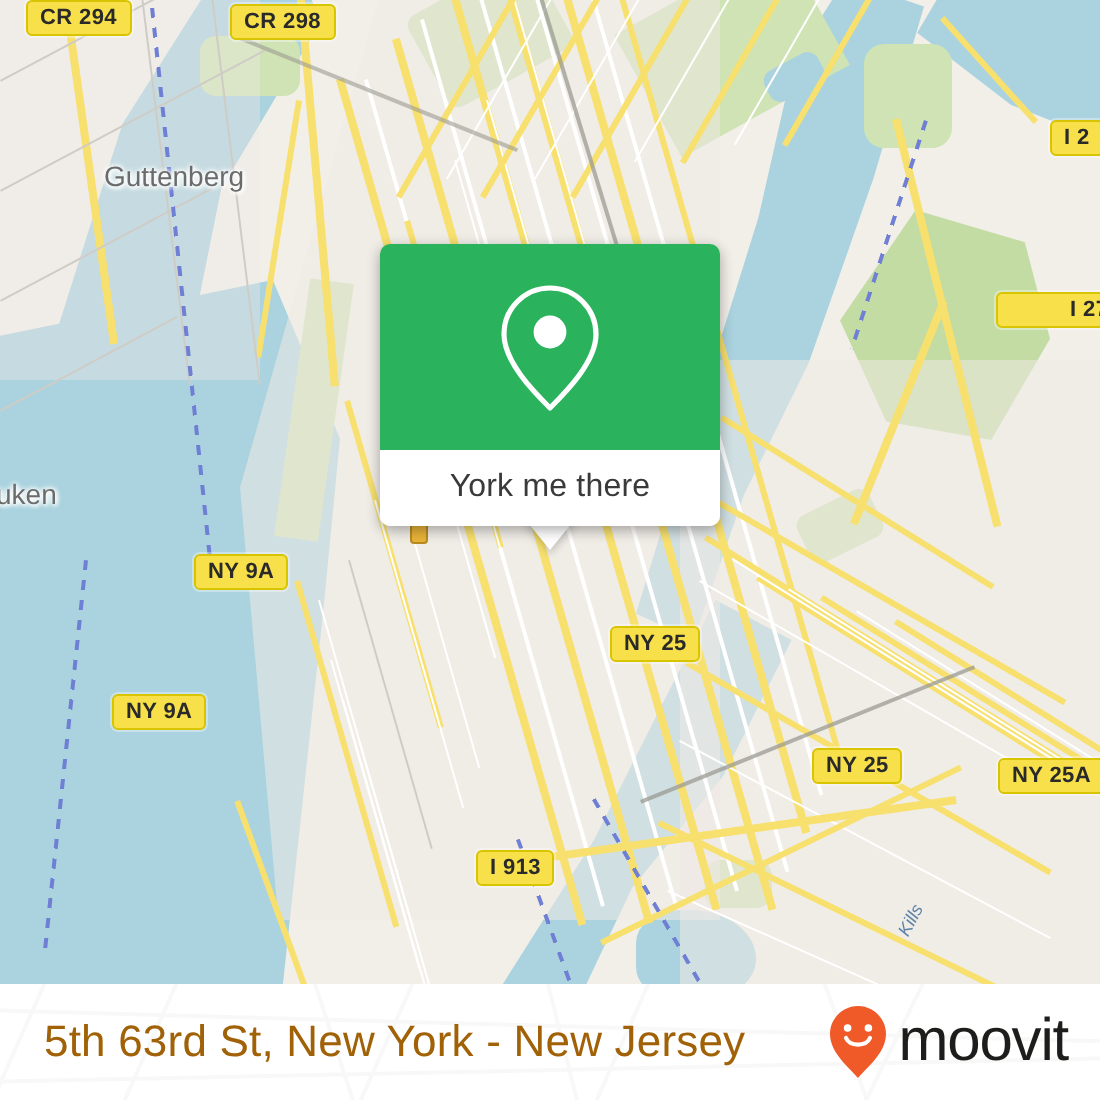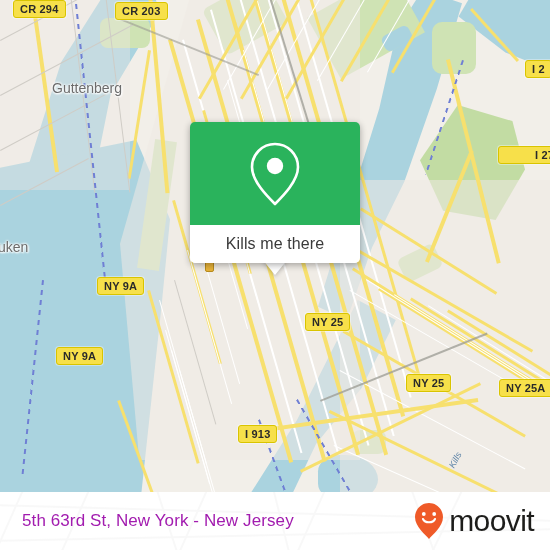--- a/index.html
+++ b/index.html
@@ -77,21 +77,21 @@
   #footer {
     position:absolute; left:0; top:492px; width:550px; height:58px;
     background:#ffffff; overflow:hidden;
   }
   #footer-watermark { position:absolute; inset:0; opacity:.30; }
   #footer-watermark i { position:absolute; background:#e9e9e9; transform-origin:0 0; }
   #addr {
     position:absolute; left:22px; top:0; height:58px;
     display:flex; align-items:center; z-index:2;
   }
-  #addr span { font-size:17px; color:#a21caf; letter-spacing:.1px; }
+  #addr span { font-size:22px; color:#a16207; letter-spacing:.1px; }
   #brand {
     position:absolute; right:16px; top:0; height:58px;
     display:flex; align-items:center; gap:5px; z-index:2;
   }
   #brand-name { font-size:30px; color:#1d1d1b; letter-spacing:-.6px; font-weight:500; }
 </style>
 </head>
 <body>
 
 <div id="page">
@@ -209,21 +209,21 @@
     <div class="dash" style="left:462px;top:60px;width:2px;height:120px;transform:rotate(18deg);"></div>
     <div class="dash" style="left:296px;top:400px;width:2px;height:110px;transform:rotate(-30deg);"></div>
     <div class="dash" style="left:258px;top:420px;width:2px;height:80px;transform:rotate(-20deg);"></div>
 
     <div class="plabel" style="left:52px;top:80px;font-size:14px;">Guttenberg</div>
     <div class="plabel" style="left:-2px;top:239px;font-size:14px;">uken</div>
 
     <div class="wlabel" style="left:447px;top:455px;transform:rotate(-62deg);">Kills</div>
 
     <div class="shield" style="left:13px;top:0px;">CR 294</div>
-    <div class="shield" style="left:115px;top:2px;">CR 203</div>
+    <div class="shield" style="left:115px;top:2px;">CR 298</div>
     <div class="shield" style="left:525px;top:60px;">I 2</div>
     <div class="shield" style="left:498px;top:146px;padding-left:36px;">I 278</div>
     <div class="shield" style="left:97px;top:277px;">NY 9A</div>
     <div class="shield" style="left:56px;top:347px;">NY 9A</div>
     <div class="shield" style="left:305px;top:313px;">NY 25</div>
     <div class="shield" style="left:406px;top:374px;">NY 25</div>
     <div class="shield" style="left:499px;top:379px;">NY 25A</div>
     <div class="shield" style="left:238px;top:425px;">I 913</div>
 
     <div style="position:absolute;left:205px;top:261px;width:9px;height:11px;background:#e8b33a;border:1px solid #b88c1e;border-radius:2px;z-index:20;"></div>
@@ -231,21 +231,21 @@
     <div id="card-tail"></div>
 
     <div id="card">
       <div id="card-top" style="background:#2ab35c;">
         <svg width="56" height="68" viewBox="0 0 56 68">
           <path d="M28 4 C15.3 4 5 14.3 5 27 C5 41 20 56 28 64 C36 56 51 41 51 27 C51 14.3 40.7 4 28 4 Z" fill="none" stroke="#ffffff" stroke-width="2.6" stroke-linejoin="round"></path>
           <circle cx="28" cy="26" r="8.2" fill="#ffffff"></circle>
         </svg>
       </div>
       <div id="card-bottom">
-        <span>Kills me there</span>
+        <span>York me there</span>
       </div>
     </div>
 
   </div>
 
   <div id="footer">
     <div id="footer-watermark">
       <i style="left:30px;top:-20px;width:2px;height:110px;transform:rotate(24deg);"></i>
       <i style="left:96px;top:-20px;width:2px;height:110px;transform:rotate(24deg);"></i>
       <i style="left:150px;top:-20px;width:2px;height:110px;transform:rotate(-18deg);"></i>

